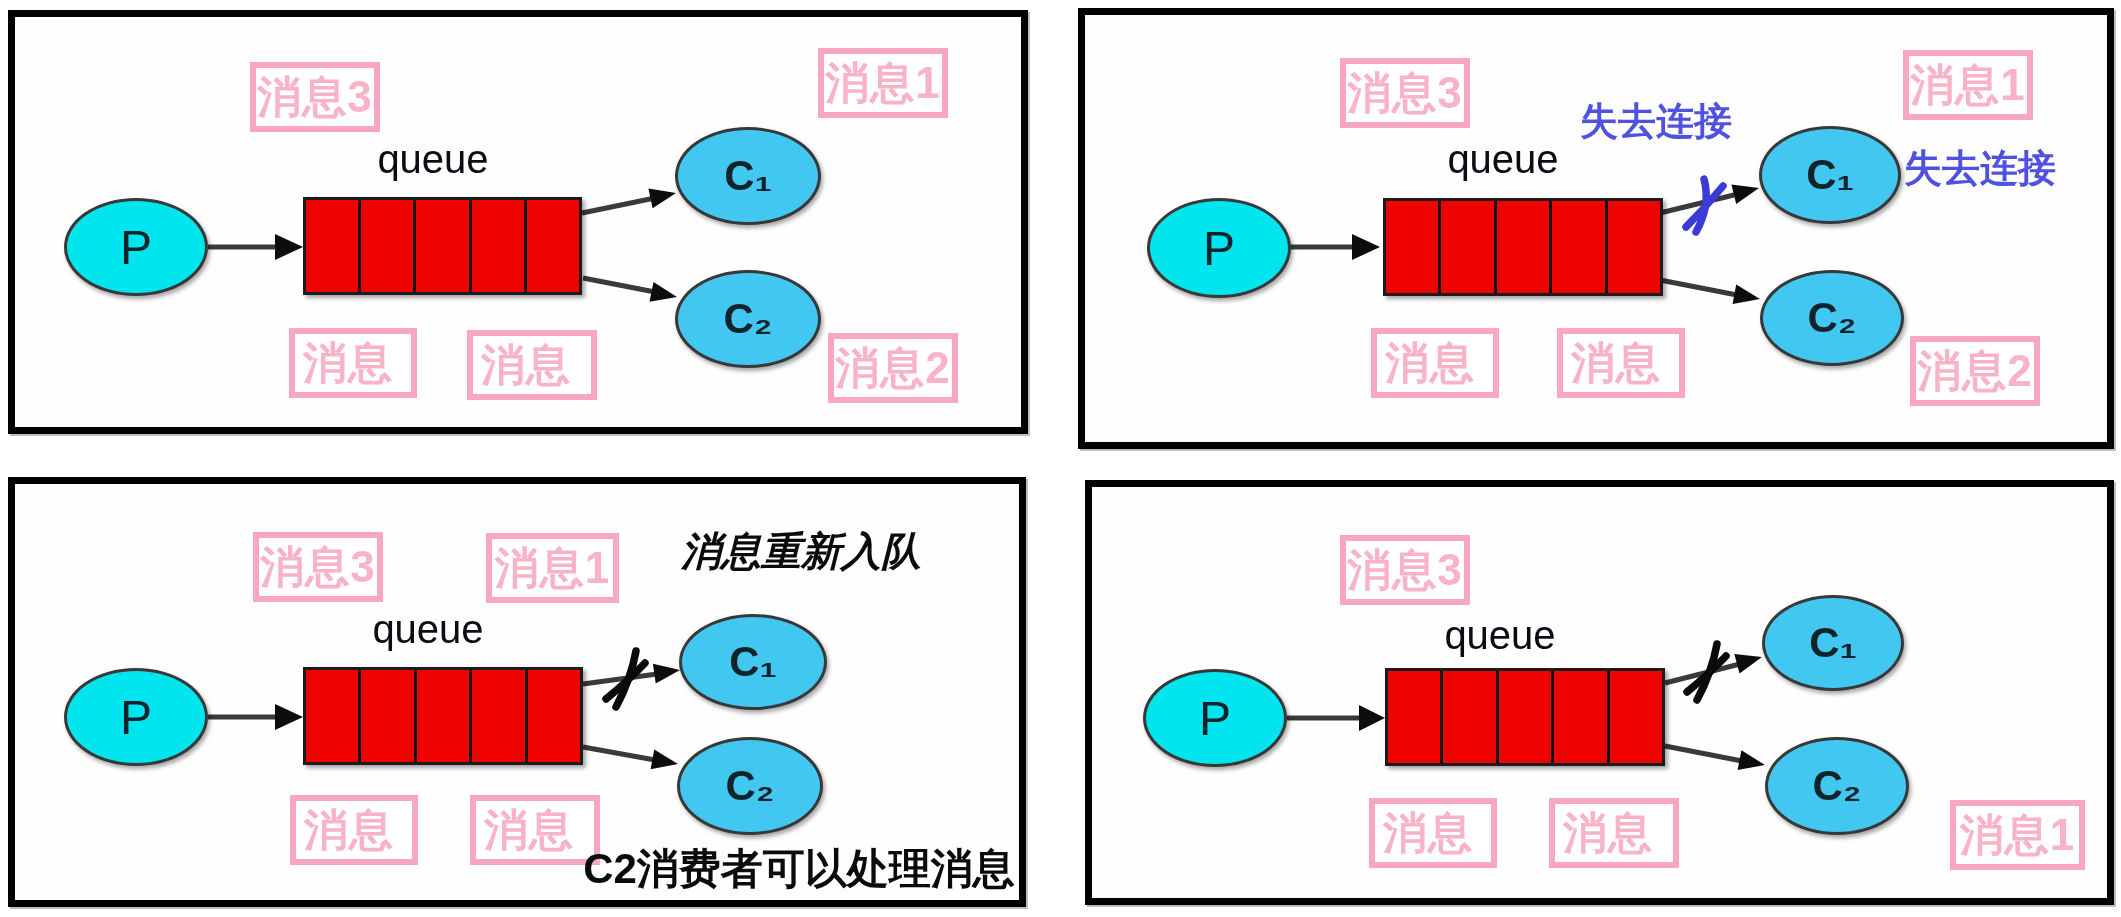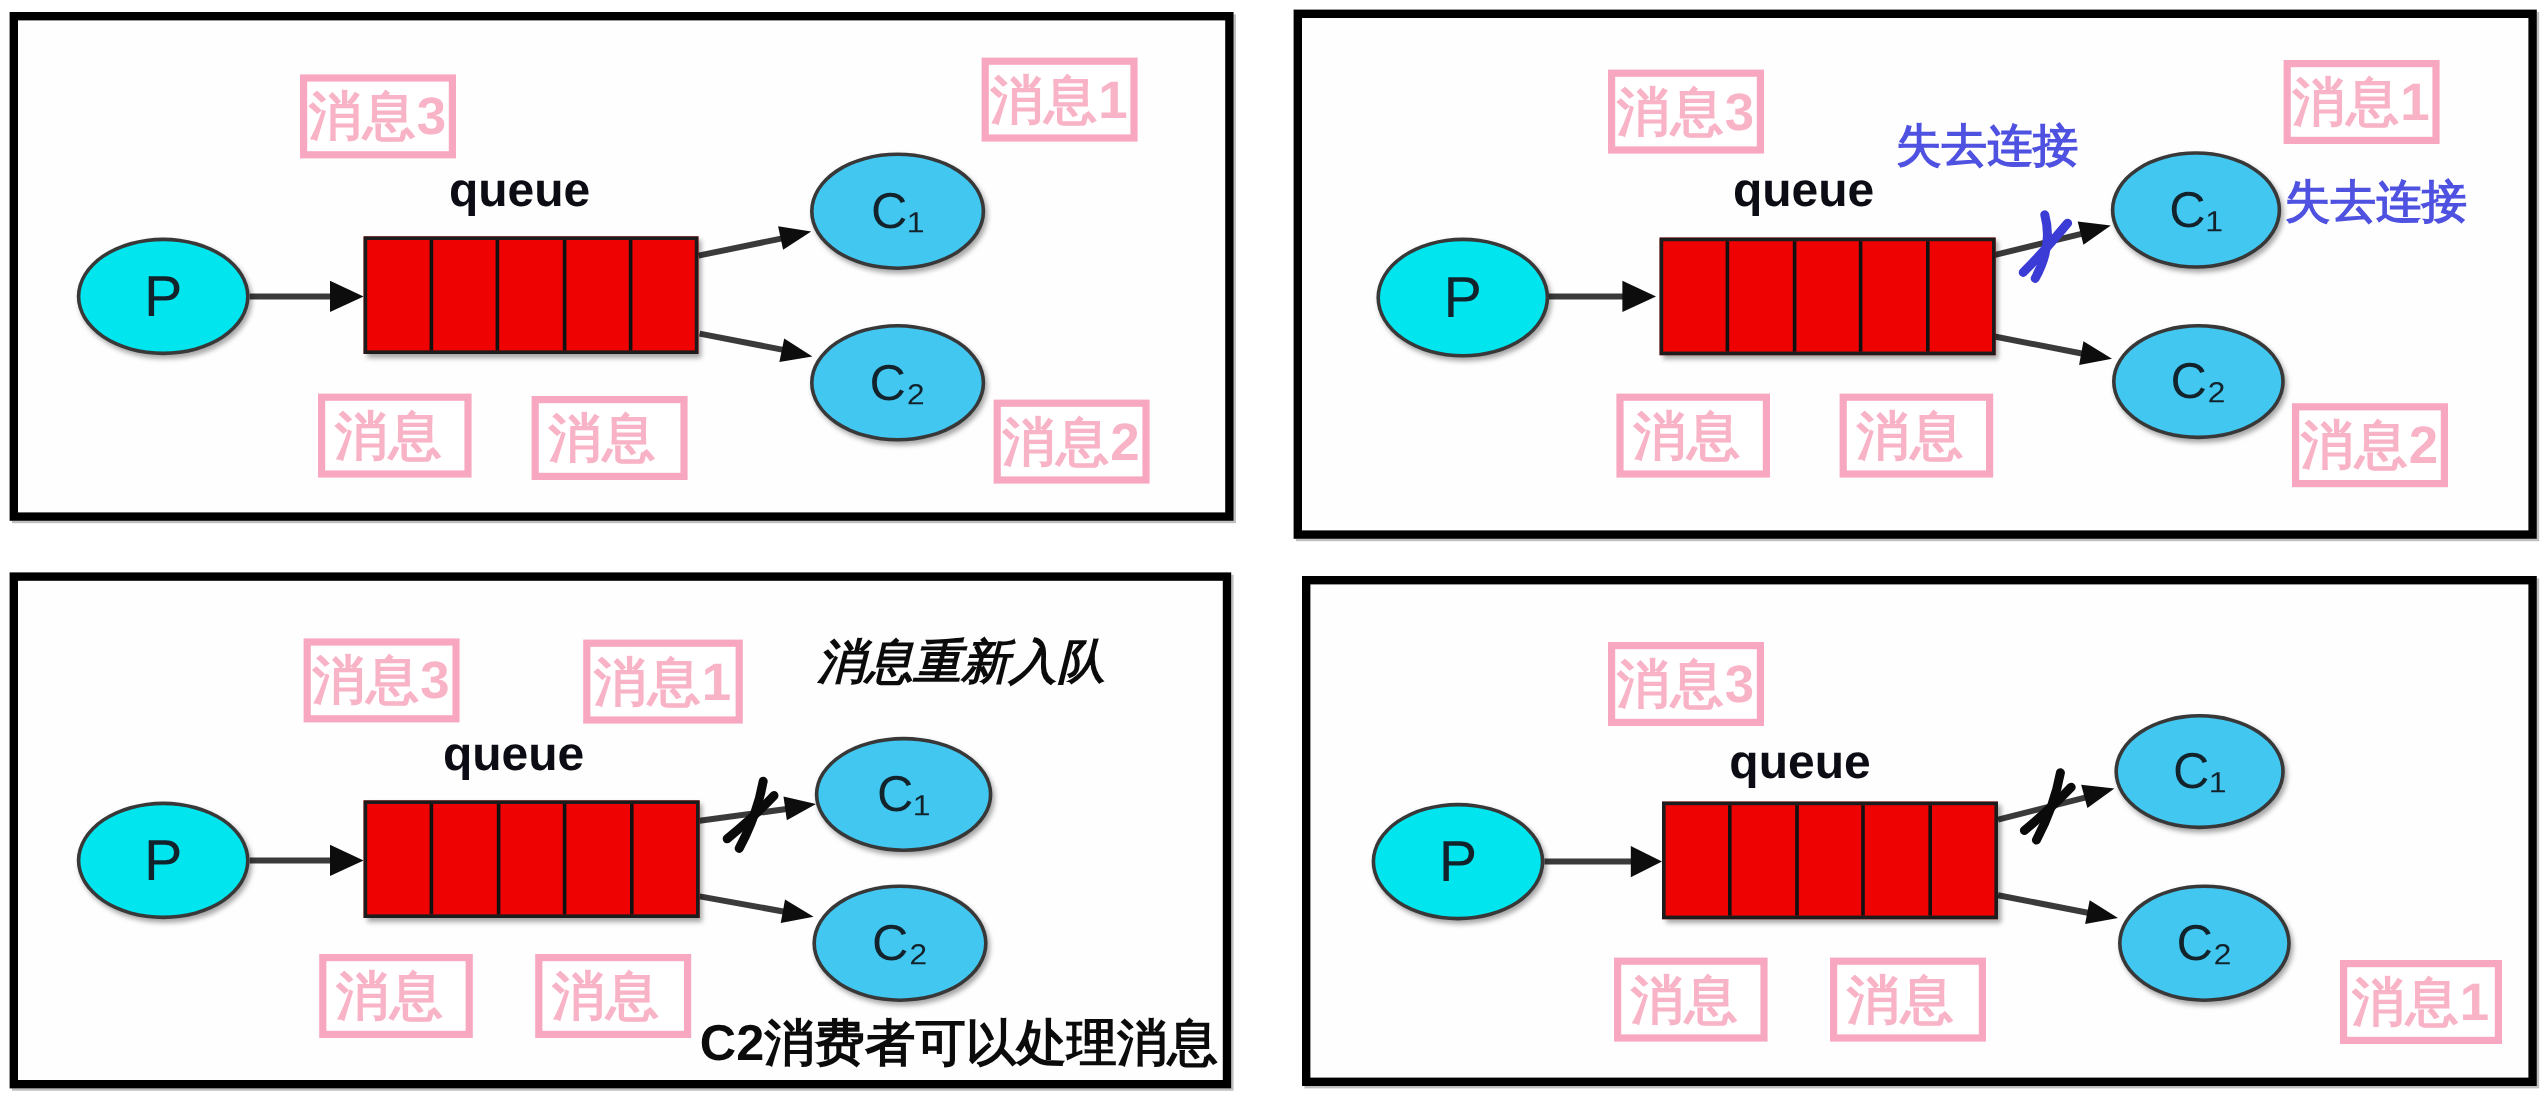--- a/index.html
+++ b/index.html
@@ -61,21 +61,21 @@
     box-sizing: border-box;
   }
   .producer {
     background: #00e5ee;
     font-size: 48px;
     font-weight: 400;
   }
   .consumer {
     background: #42c7f1;
     font-size: 42px;
-    font-weight: 400;
+    font-weight: 700;
   }
   .queue {
     position: absolute;
     display: flex;
     background: #ee0202;
     border: 3px solid #1c1c1c;
     box-shadow: 3px 3px 4px rgba(0,0,0,0.35);
     box-sizing: border-box;
   }
   .queue i {
@@ -83,39 +83,40 @@
     border-left: 3px solid #111111;
   }
   .queue i:first-child {
     border-left: none;
   }
   .queue-title {
     position: absolute;
     width: 200px;
     text-align: center;
     font-size: 40px;
-    font-weight: bold;
+    font-weight: normal;
     color: #0c0c14;
   }
   .msg-label {
     position: absolute;
     border: 6px solid #f7a8c0;
     background: #ffffff;
     color: #f9b3c6;
     font-size: 44px;
     font-weight: bold;
     display: flex;
     align-items: center;
     justify-content: center;
     letter-spacing: 1px;
     box-sizing: border-box;
   }
   .msg-label.plain {
     justify-content: flex-start;
     padding-left: 8px;
+    margin-left: 24px;
   }
   .annotation {
     position: absolute;
     text-align: center;
     font-weight: bold;
   }
   .ann-blue {
     color: #4f51e0;
     font-size: 38px;
   }

